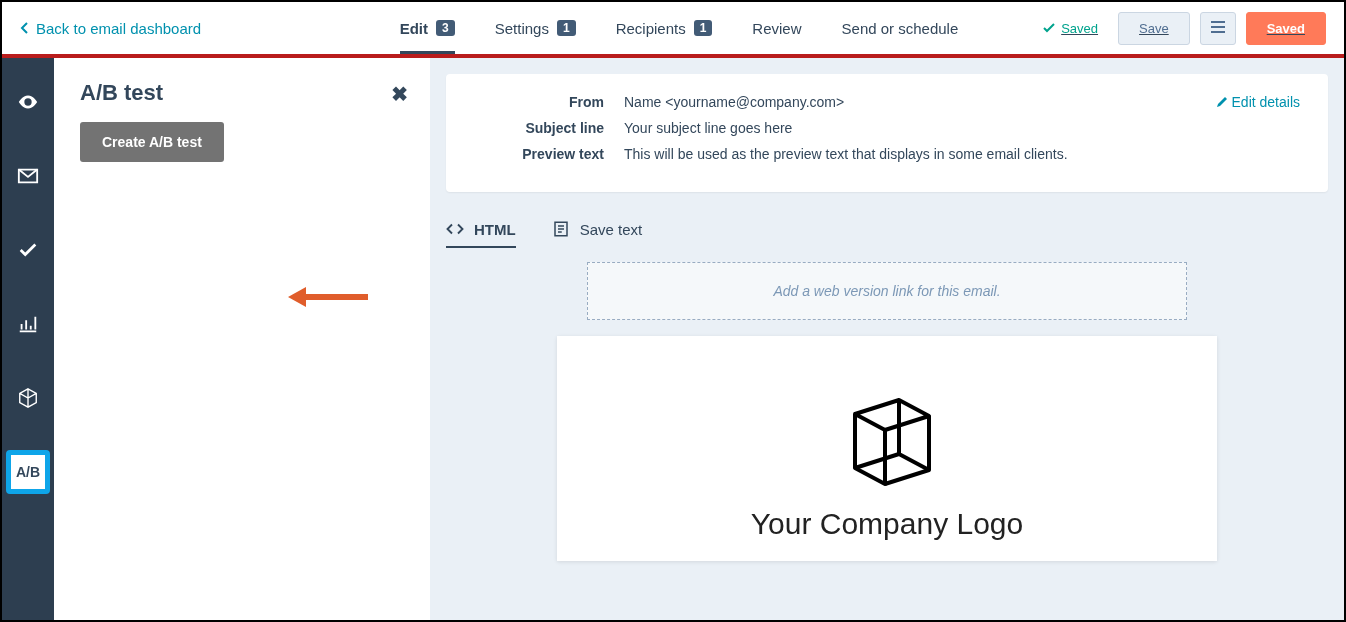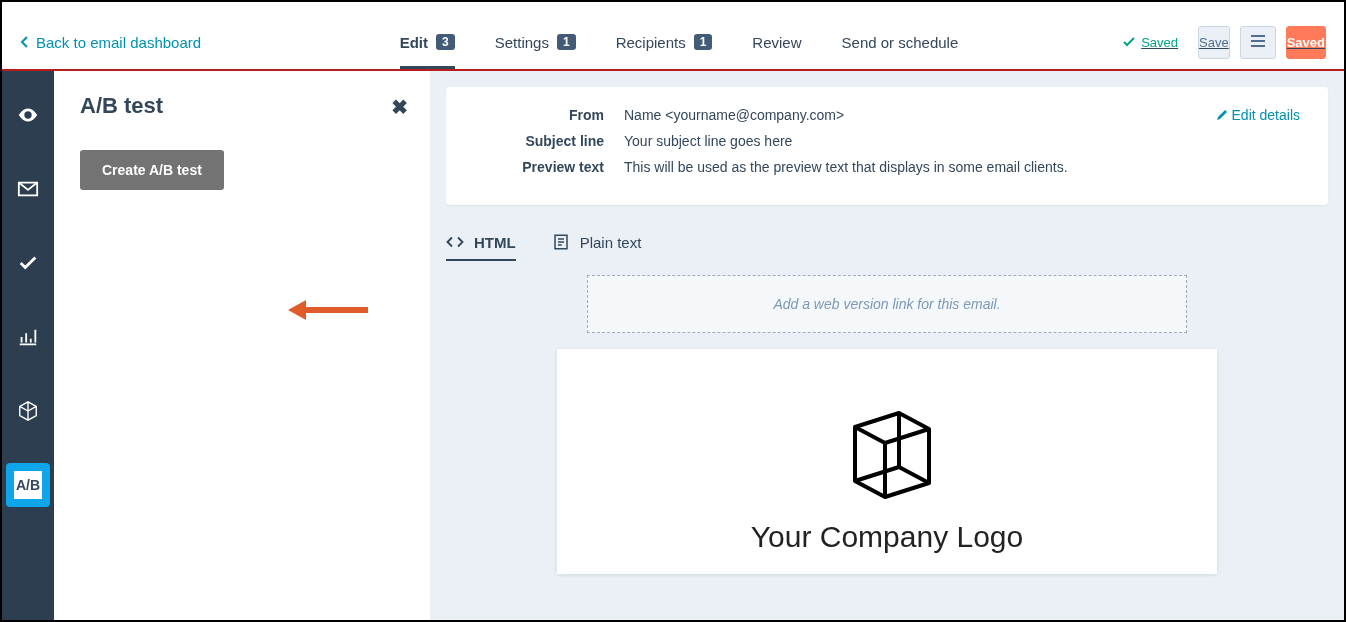--- a/index.html
+++ b/index.html
@@ -1,35 +1,35 @@
 <!DOCTYPE html>
 <html><head>
 <meta charset="utf-8">
 <style>
 * { box-sizing: border-box; margin: 0; padding: 0; }
 body { font-family: -apple-system, BlinkMacSystemFont, "Segoe UI", Helvetica, Arial, sans-serif; font-size: 14px; color: #33475b; background: #fff; width: 1346px; height: 622px; overflow: hidden; border: 2px solid #000; }
-.topbar { height: 56px; border-bottom: 2px solid #b91c1c; display: flex; align-items: center; padding: 0 18px; position: relative; background: #fff; margin-top: 13px; }
+.topbar { height: 56px; border-bottom: 4px solid #b91c1c; display: flex; align-items: center; padding: 0 18px; position: relative; background: #fff; }
 .back { display: flex; align-items: center; gap: 8px; color: #0091ae; cursor: pointer; font-size: 15px; }
 .back svg { width: 8px; height: 12px; }
 .tabs { position: absolute; left: 12px; right: 0; display: flex; justify-content: center; align-items: center; gap: 40px; height: 100%; pointer-events: none; }
 .tab { display: flex; align-items: center; gap: 8px; color: #33475b; font-size: 15px; cursor: pointer; height: 100%; border-bottom: 3px solid transparent; padding-top: 3px; pointer-events: auto; }
 .tab.active { border-bottom-color: #33475b; font-weight: 600; }
 .tab .badge { background: #425b76; color: #fff; font-size: 12px; font-weight: 700; border-radius: 3px; padding: 2px 6px; line-height: 1; }
 .right-actions { margin-left: auto; display: flex; align-items: center; gap: 10px; z-index: 2; text-decoration: underline; }
 .saved { color: #00a38d; font-size: 13px; display: flex; align-items: center; gap: 6px; margin-right: 10px; }
-.btn { border-radius: 3px; font-size: 13px; padding: 8px 0; border: 1px solid #cbd6e2; background: #eaf0f6; color: #506e91; cursor: pointer; font-weight: 500; }
+.btn { border-radius: 3px; font-size: 13px; padding: 8px 20px; border: 1px solid #cbd6e2; background: #eaf0f6; color: #506e91; cursor: pointer; font-weight: 500; }
 .btn.icon-only { padding: 8px 10px; }
 .btn-primary { background: #ff7a59; border-color: #ff7a59; color: #fff; font-weight: 600; }
 .main { display: flex; height: calc(100% - 56px); }
 .icon-rail { width: 52px; background: #2d3e50; display: flex; flex-direction: column; align-items: center; padding-top: 22px; gap: 30px; }
 .rail-item { width: 44px; height: 44px; display: flex; align-items: center; justify-content: center; color: #fff; cursor: pointer; border-radius: 4px; font-size: 18px; }
 .rail-item svg { width: 22px; height: 22px; fill: #fff; }
-.rail-item.selected { background: #fff; color: #33475b; border: 8px solid #0ea5e9; font-weight: 700; font-size: 14px; }
+.rail-item.selected { background: #fff; color: #33475b; border: 5px solid #0ea5e9; font-weight: 700; font-size: 14px; }
 .side-panel { width: 376px; background: #fff; padding: 22px 26px; position: relative; }
-.side-panel h2 { font-size: 22px; font-weight: 700; color: #33475b; margin-bottom: 31px; }
+.side-panel h2 { font-size: 22px; font-weight: 700; color: #33475b; margin-bottom: 16px; }
 .close-x { position: absolute; top: 24px; right: 22px; font-size: 20px; font-weight: 900; color: #33475b; cursor: pointer; }
 .side-panel p { font-size: 14px; line-height: 1.6; color: #33475b; margin-bottom: 26px; }
 .btn-create { background: #737373; color: #fff; border: none; padding: 12px 22px; font-size: 14px; font-weight: 600; border-radius: 3px; cursor: pointer; }
 .arrow-annot { position: absolute; top: 226px; left: 234px; pointer-events: none; }
 .arrow-annot svg { width: 80px; height: 26px; }
 .canvas { flex: 1; background: #eaf0f6; padding: 16px; overflow: hidden; }
 .details-card { background: #fff; border-radius: 4px; padding: 20px 28px; position: relative; box-shadow: 0 1px 2px rgba(0,0,0,0.06); margin-bottom: 28px; }
 .detail-row { display: flex; align-items: baseline; margin-bottom: 10px; }
 .detail-row .lbl { width: 150px; text-align: right; font-weight: 700; font-size: 14px; color: #33475b; padding-right: 20px; }
 .detail-row .val { font-size: 14px; color: #33475b; }
@@ -161,21 +161,21 @@
         <svg viewBox="0 0 24 24">
             <path d="M8 6l-6 6 6 6M16 6l6 6-6 6" fill="none" stroke="#33475b" stroke-width="2.5"></path>
           </svg>
         <span>HTML</span>
       </div>
       <div class="vtab">
         <svg viewBox="0 0 24 24">
             <rect x="4" y="3" width="16" height="18" fill="none" stroke="#33475b" stroke-width="2"></rect>
             <path d="M8 8h8M8 12h8M8 16h5" stroke="#33475b" stroke-width="2"></path>
           </svg>
-        <span>Plain text</span>
+        <span>Save text</span>
       </div>
     </div>
 
     <div class="webv">Add a web version link for this email.</div>
 
     <div class="preview-body">
       <div class="logo-cube">
         <svg viewBox="0 0 120 120">
           <g fill="none" stroke="#000" stroke-width="4" stroke-linejoin="round">
             <path d="M28 38 L72 24 L102 40 L58 54 Z"></path>

